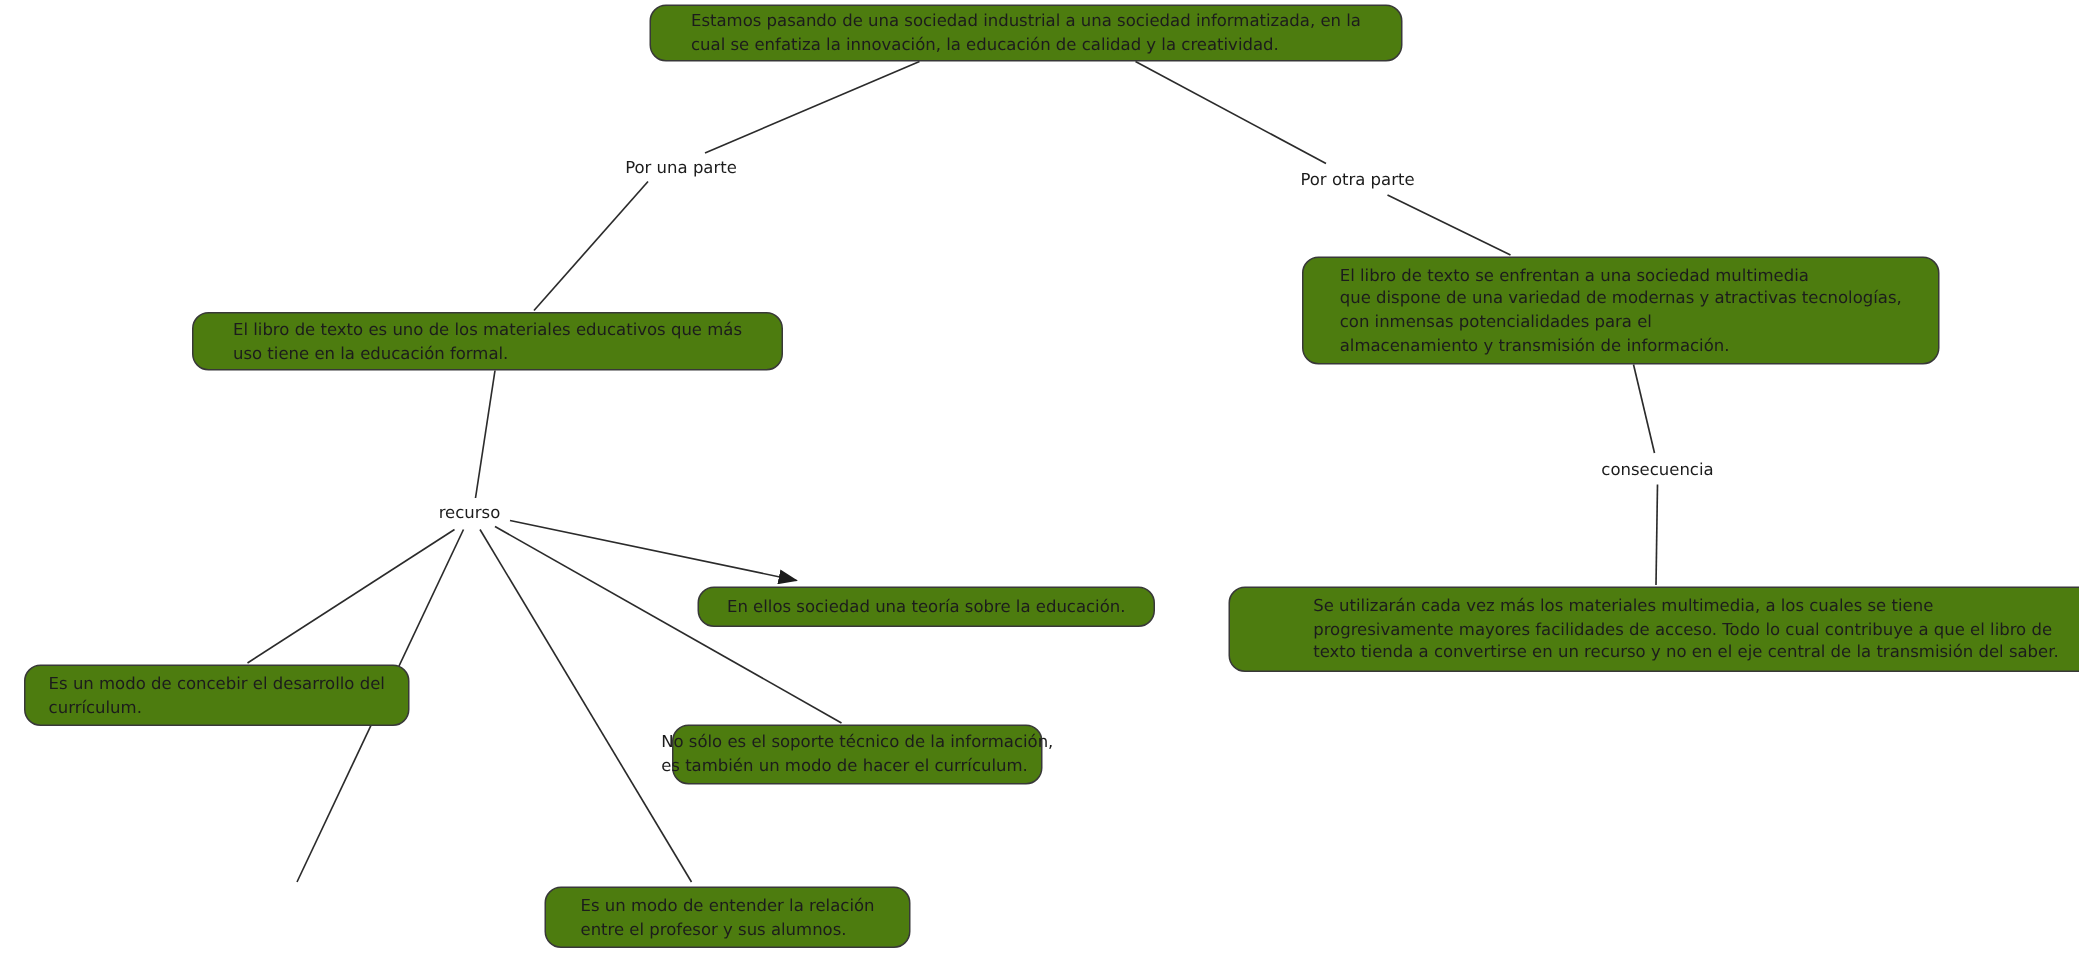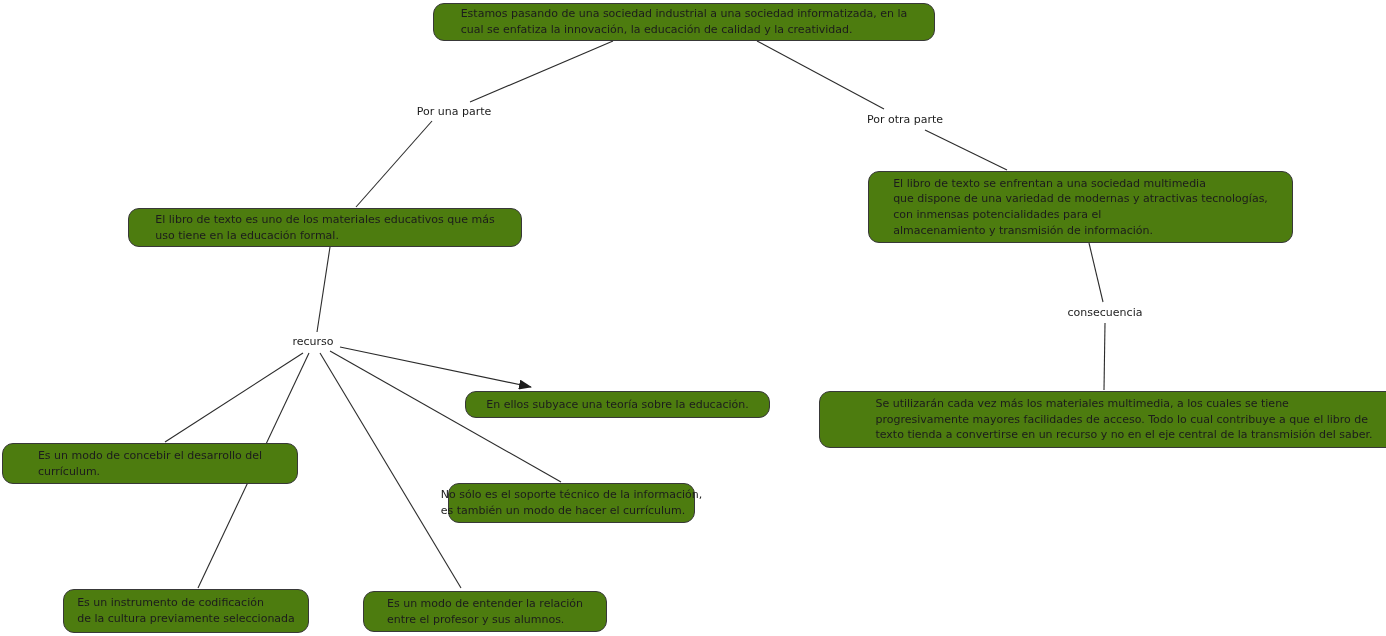--- a/index.html
+++ b/index.html
@@ -81,34 +81,32 @@
 cual se enfatiza la innovación, la educación de calidad y la creatividad.</div>
 
   <div class="node" style="left:868px; top:171px; width:425px; height:72px">El libro de texto se enfrentan a una sociedad multimedia
 que dispone de una variedad de modernas y atractivas tecnologías,
 con inmensas potencialidades para el
 almacenamiento y transmisión de información.</div>
 
   <div class="node" style="left:128px; top:208px; width:394px; height:39px">El libro de texto es uno de los materiales educativos que más
 uso tiene en la educación formal.</div>
 
-  <div class="node" style="left:465px; top:391px; width:305px; height:27px">En ellos subyace una teoría sobre la educación.</div>
+  <div class="node" style="left:465px; top:391px; width:305px; height:27px">En ellos sociedad una teoría sobre la educación.</div>
 
-  <div class="node" style="left:2px;   top:443px; width:296px; height:41px">Es un modo de concebir el desarrollo del
+  <div class="node" style="left:16px;   top:443px; width:257px; height:41px">Es un modo de concebir el desarrollo del
 currículum.</div>
 
   <div class="node" style="left:448px; top:483px; width:247px; height:40px">No sólo es el soporte técnico de la información,
 es también un modo de hacer el currículum.</div>
 
   <div class="node" style="left:819px; top:391px; width:610px; height:57px">Se utilizarán cada vez más los materiales multimedia, a los cuales se tiene
 progresivamente mayores facilidades de acceso. Todo lo cual contribuye a que el libro de
 texto tienda a convertirse en un recurso y no en el eje central de la transmisión del saber.</div>
 
-  <div class="node" style="left:63px;  top:589px; width:246px; height:44px">Es un instrumento de codificación
-de la cultura previamente seleccionada</div>
 
   <div class="node" style="left:363px; top:591px; width:244px; height:41px">Es un modo de entender la relación
 entre el profesor y sus alumnos.</div>
 
   <div class="link-label" style="left:454px;  top:112px">Por una parte</div>
 
   <div class="link-label" style="left:905px;  top:120px">Por otra parte</div>
 
   <div class="link-label" style="left:313px;  top:342px">recurso</div>
 

